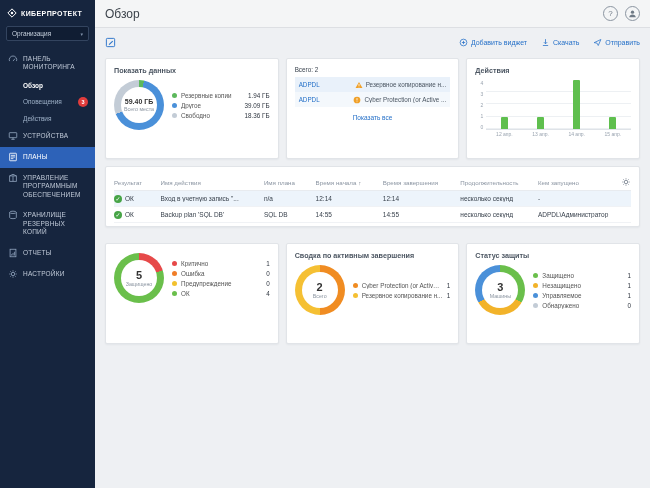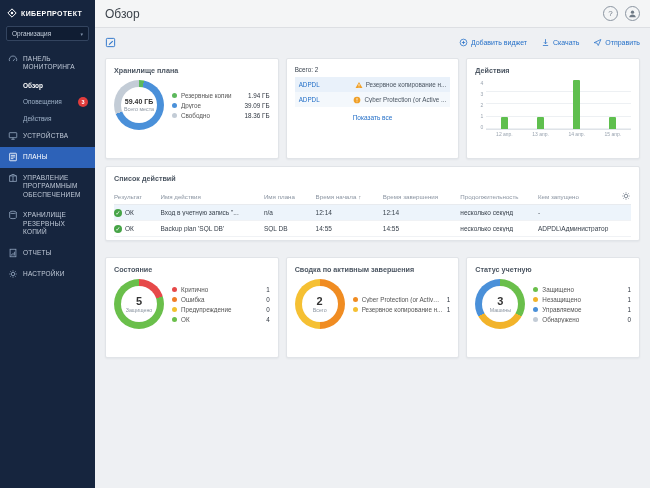--- a/index.html
+++ b/index.html
@@ -243,21 +243,21 @@
           <span>Отправить</span>
         </a>
       </div>
     </div>
 
     <div class="content">
 
       <div class="grid-row row1">
 
         <div class="card">
-          <div class="card-title">Хранилище плана</div>
+          <div class="card-title">Показать данных</div>
           <div class="w-body">
             <div class="donut" style="background: conic-gradient(rgb(92, 184, 92) 0deg, rgb(92, 184, 92) 11.7596deg, rgb(74, 144, 217) 11.7596deg, rgb(74, 144, 217) 248.709deg, rgb(195, 204, 214) 248.709deg, rgb(195, 204, 214) 360deg);">
               <div class="hole"></div>
               <div class="donut-center">
                 <div class="dc-value">59.40 ГБ</div>
                 <div class="dc-label">Всего места</div>
               </div>
             </div>
             <div class="legend">
               <div class="legend-item">
@@ -330,21 +330,20 @@
                   <span>13 апр.</span>
                   <span>14 апр.</span>
                   <span>15 апр.</span>
                 </div>
             </div>
           </div>
         </div>
       </div>
 
       <div class="card list-card">
-        <div class="card-title">Список действий</div>
         <div class="thead">
           <span class="c c0">Результат</span>
           <span class="c c1">Имя действия</span>
           <span class="c c2">Имя плана</span>
           <span class="c c3">
             <span>Время начала</span><span class="sort">↑</span>
           </span>
           <span class="c c4">Время завершения</span>
           <span class="c c5">Продолжительность</span>
           <span class="c c6">Кем запущено</span>
@@ -383,21 +382,20 @@
           <span class="c c3">14:55</span>
           <span class="c c4">14:55</span>
           <span class="c c5">несколько секунд</span>
           <span class="c c6">ADPDL\Администратор</span>
         </div>
       </div>
 
       <div class="grid-row row3">
 
         <div class="card">
-          <div class="card-title">Состояние</div>
           <div class="w-body">
             <div class="donut big" style="background: conic-gradient(rgb(230, 73, 73) 0deg, rgb(230, 73, 73) 72deg, rgb(106, 191, 75) 72deg, rgb(106, 191, 75) 360deg);">
               <div class="hole"></div>
               <div class="donut-center">
                 <div class="dc-value">5</div>
                 <div class="dc-label">Защищено</div>
               </div>
             </div>
             <div class="legend">
               <div class="legend-item">
@@ -443,21 +441,21 @@
               <div class="legend-item">
                 <span class="dot" style="background: rgb(245, 192, 51);"></span>
                 <span class="legend-label">Резервное копирование н...</span>
                 <span class="legend-value">1</span>
               </div>
             </div>
           </div>
         </div>
 
         <div class="card">
-          <div class="card-title">Статус учетную</div>
+          <div class="card-title">Статус защиты</div>
           <div class="w-body">
             <div class="donut big" style="background: conic-gradient(rgb(106, 191, 75) 0deg, rgb(106, 191, 75) 120deg, rgb(242, 179, 42) 120deg, rgb(242, 179, 42) 240deg, rgb(74, 144, 217) 240deg, rgb(74, 144, 217) 360deg);">
               <div class="hole"></div>
               <div class="donut-center">
                 <div class="dc-value">3</div>
                 <div class="dc-label">Машины</div>
               </div>
             </div>
             <div class="legend">
               <div class="legend-item">

